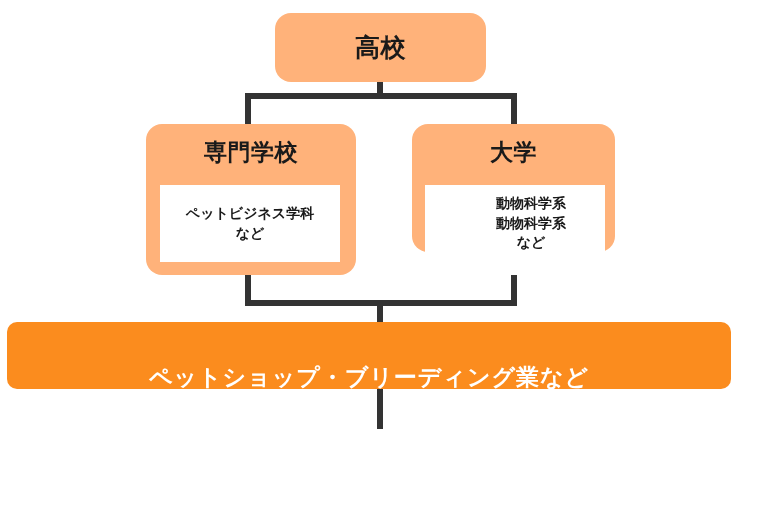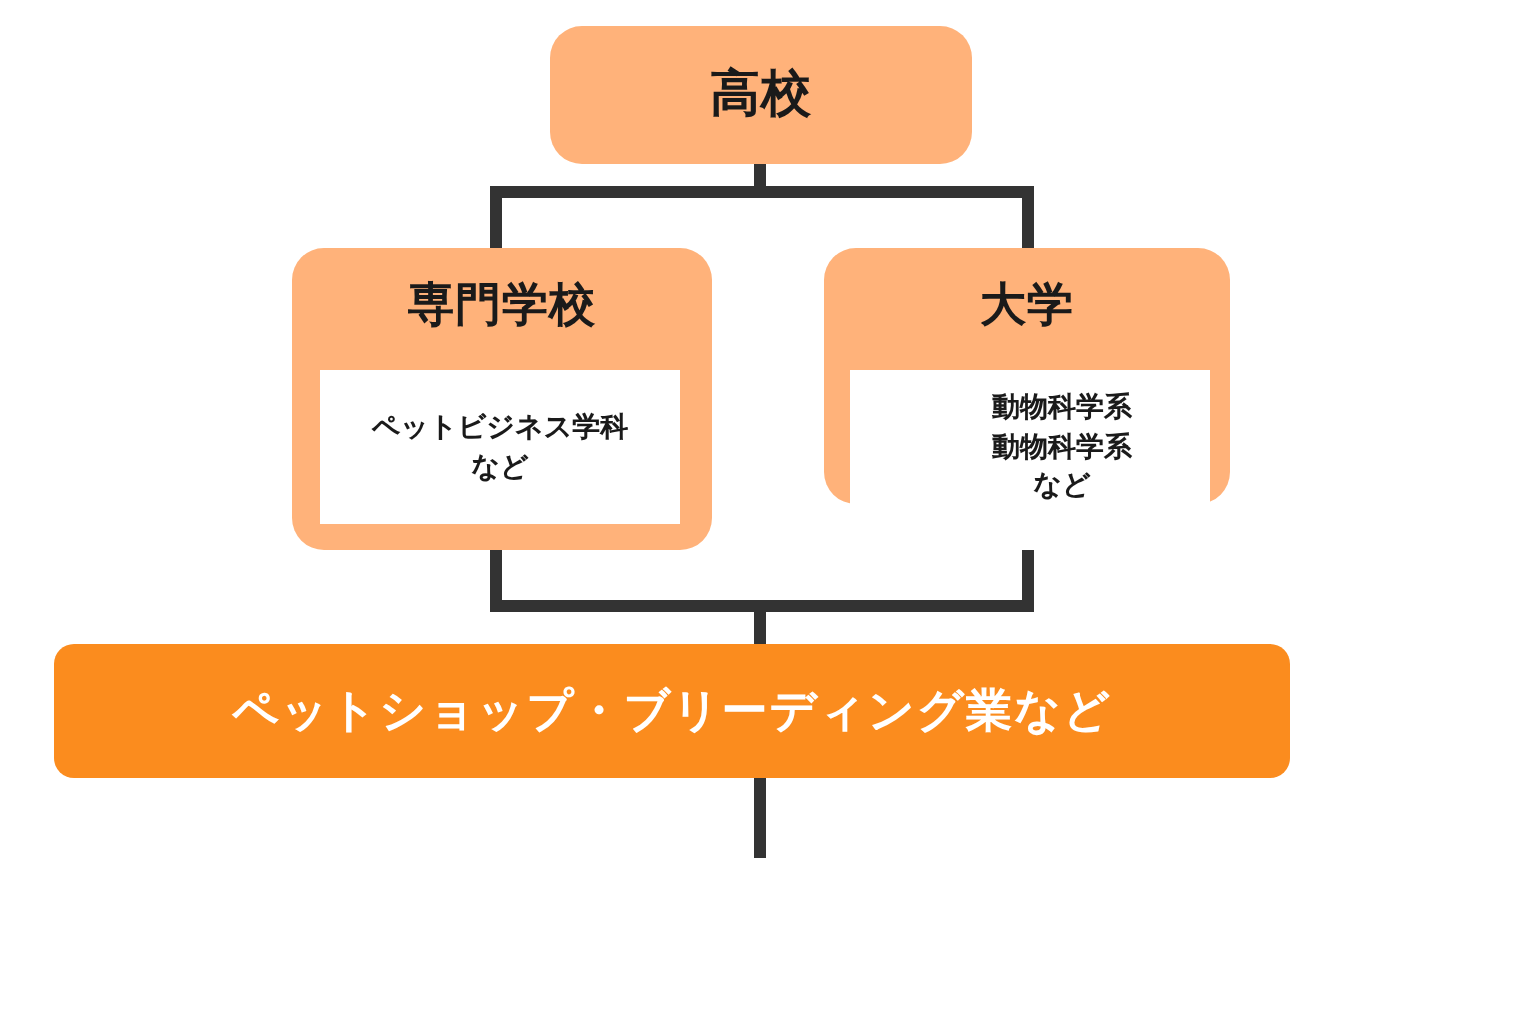--- a/index.html
+++ b/index.html
@@ -104,24 +104,25 @@
     font-size: 14px;
     font-weight: bold;
     color: #1a1a1a;
     line-height: 1.42;
     white-space: nowrap;
     text-align: right;
   }
 
   
   #node-petshop {
-    left: 27px;
+    left: 7px;
     top: 322px;
-    width: 618px;
+    width: 724px;
     height: 67px;
+    justify-content: flex-end;
   }
   #node-breeder {
     left: 13px;
     top: 428px;
     width: 734px;
     height: 67px;
   }
   #node-petshop .node-title {
     font-size: 23px;
     letter-spacing: 1px;

